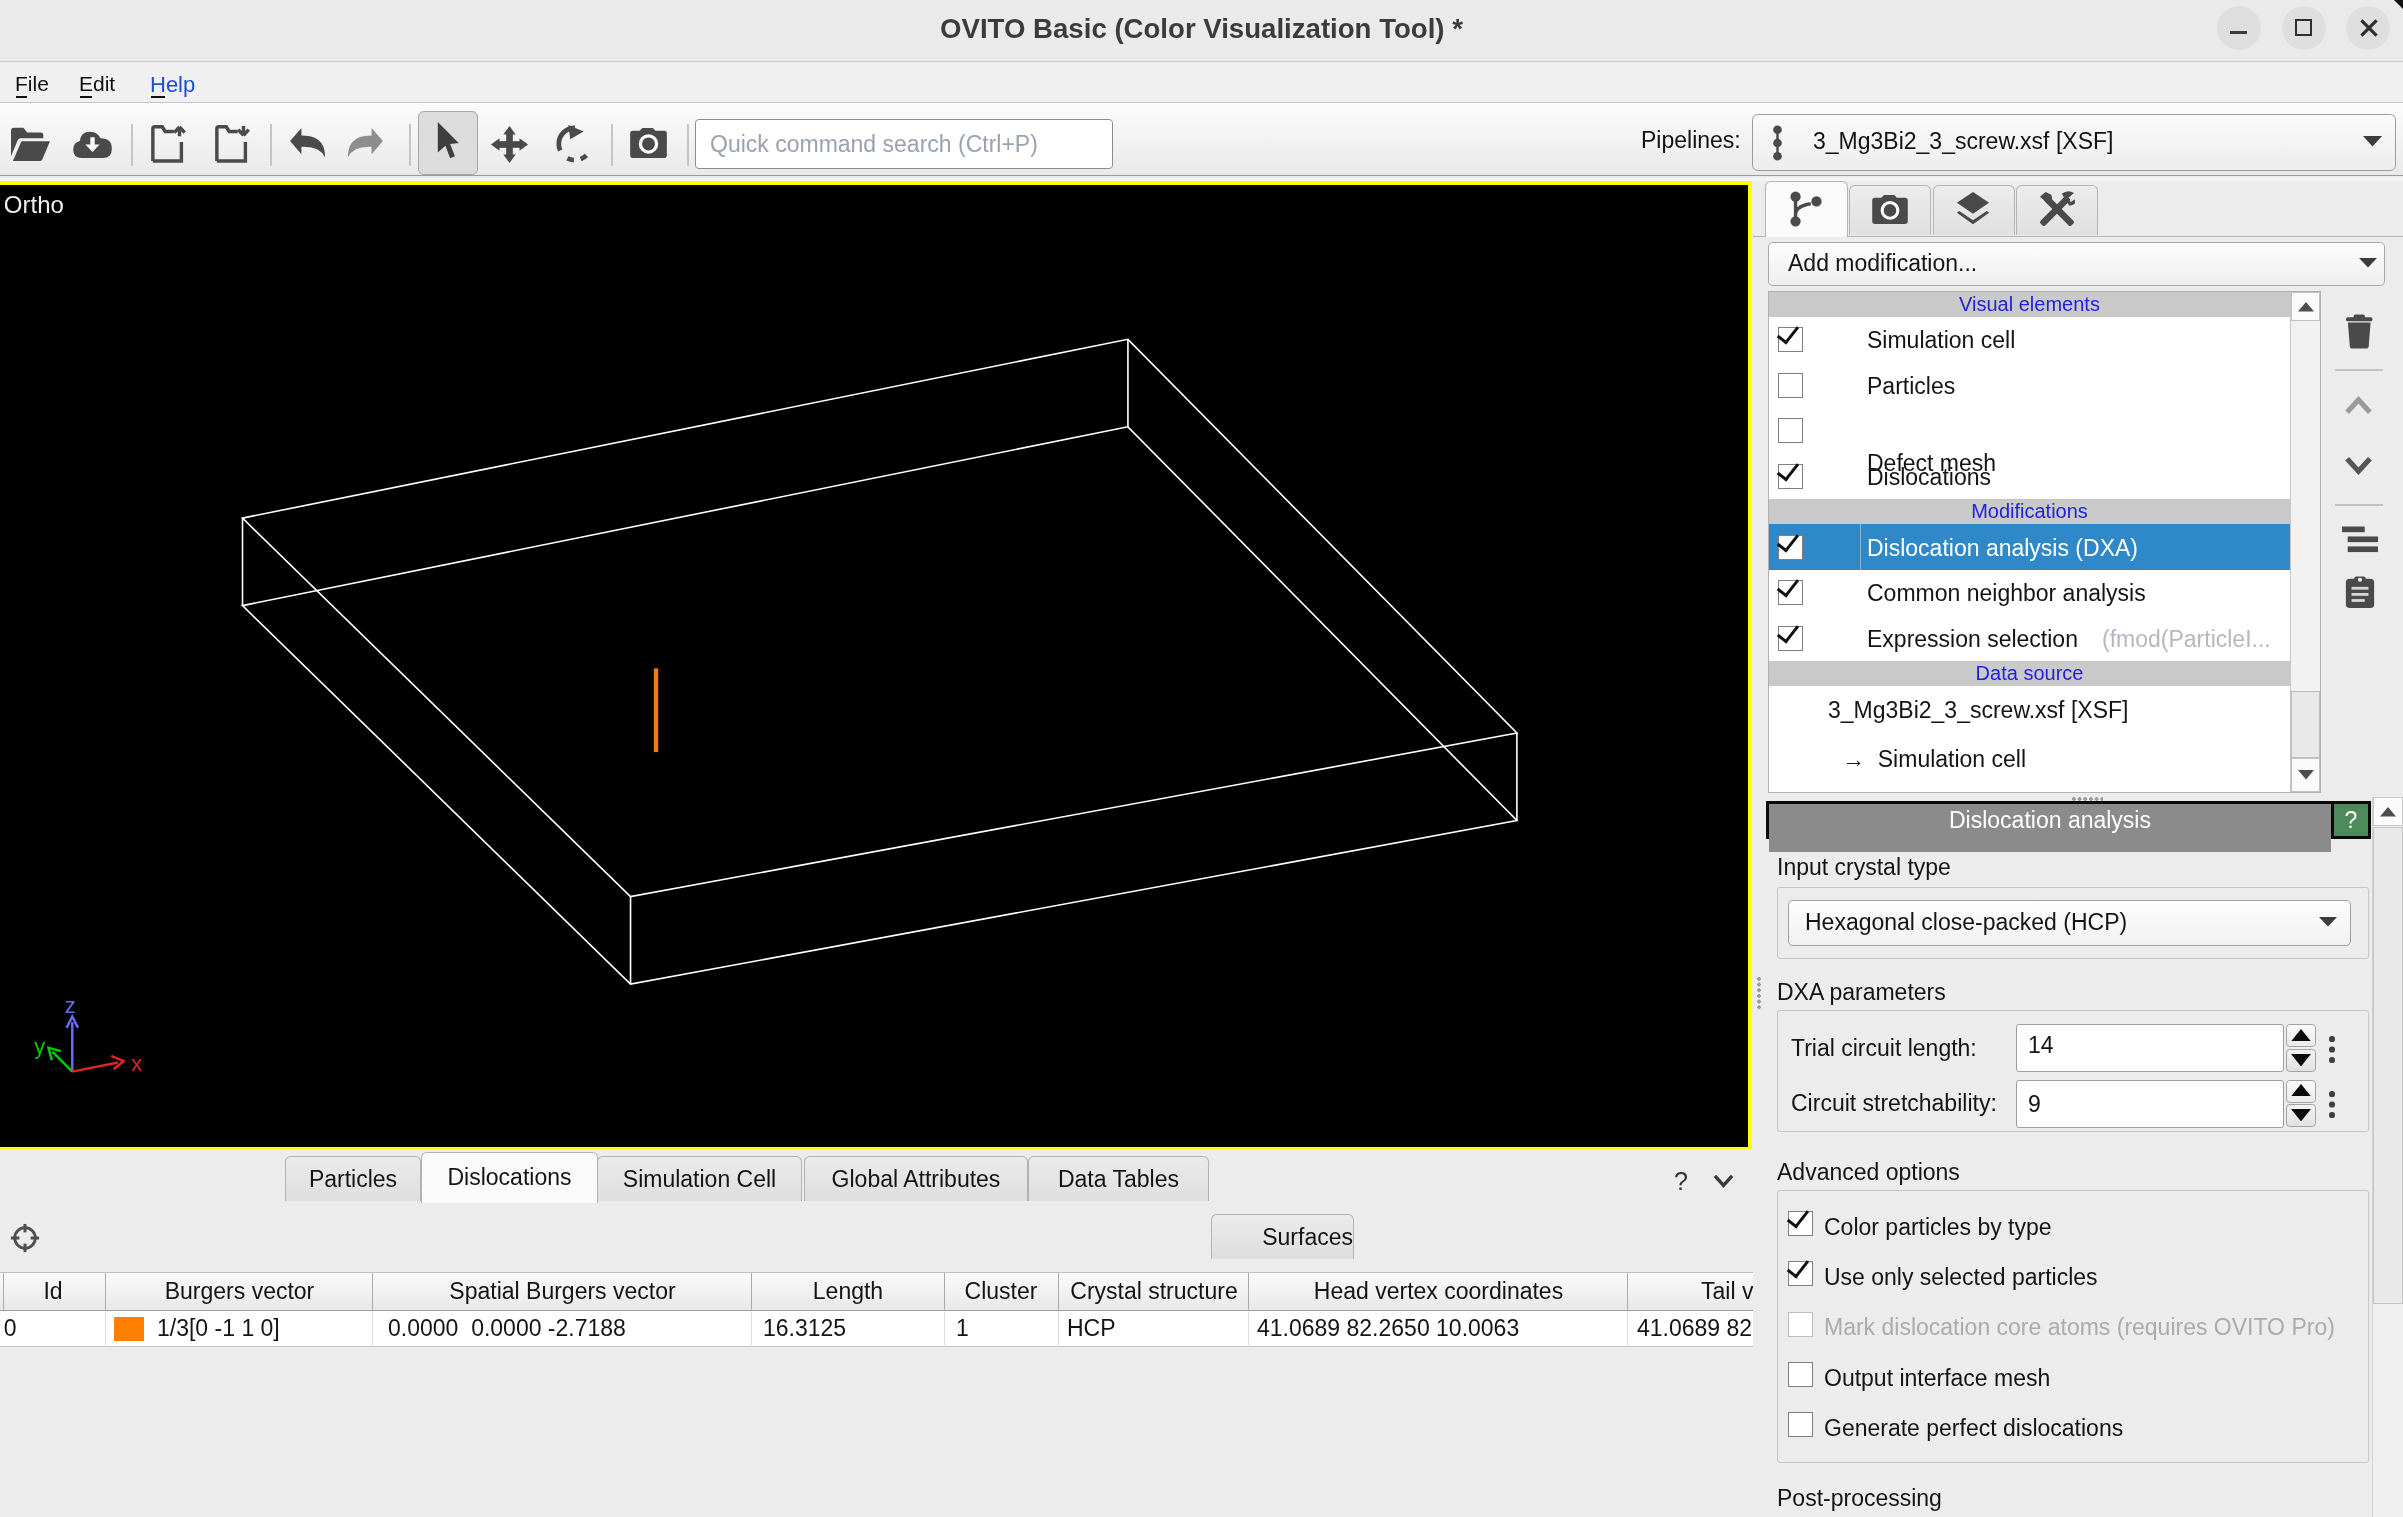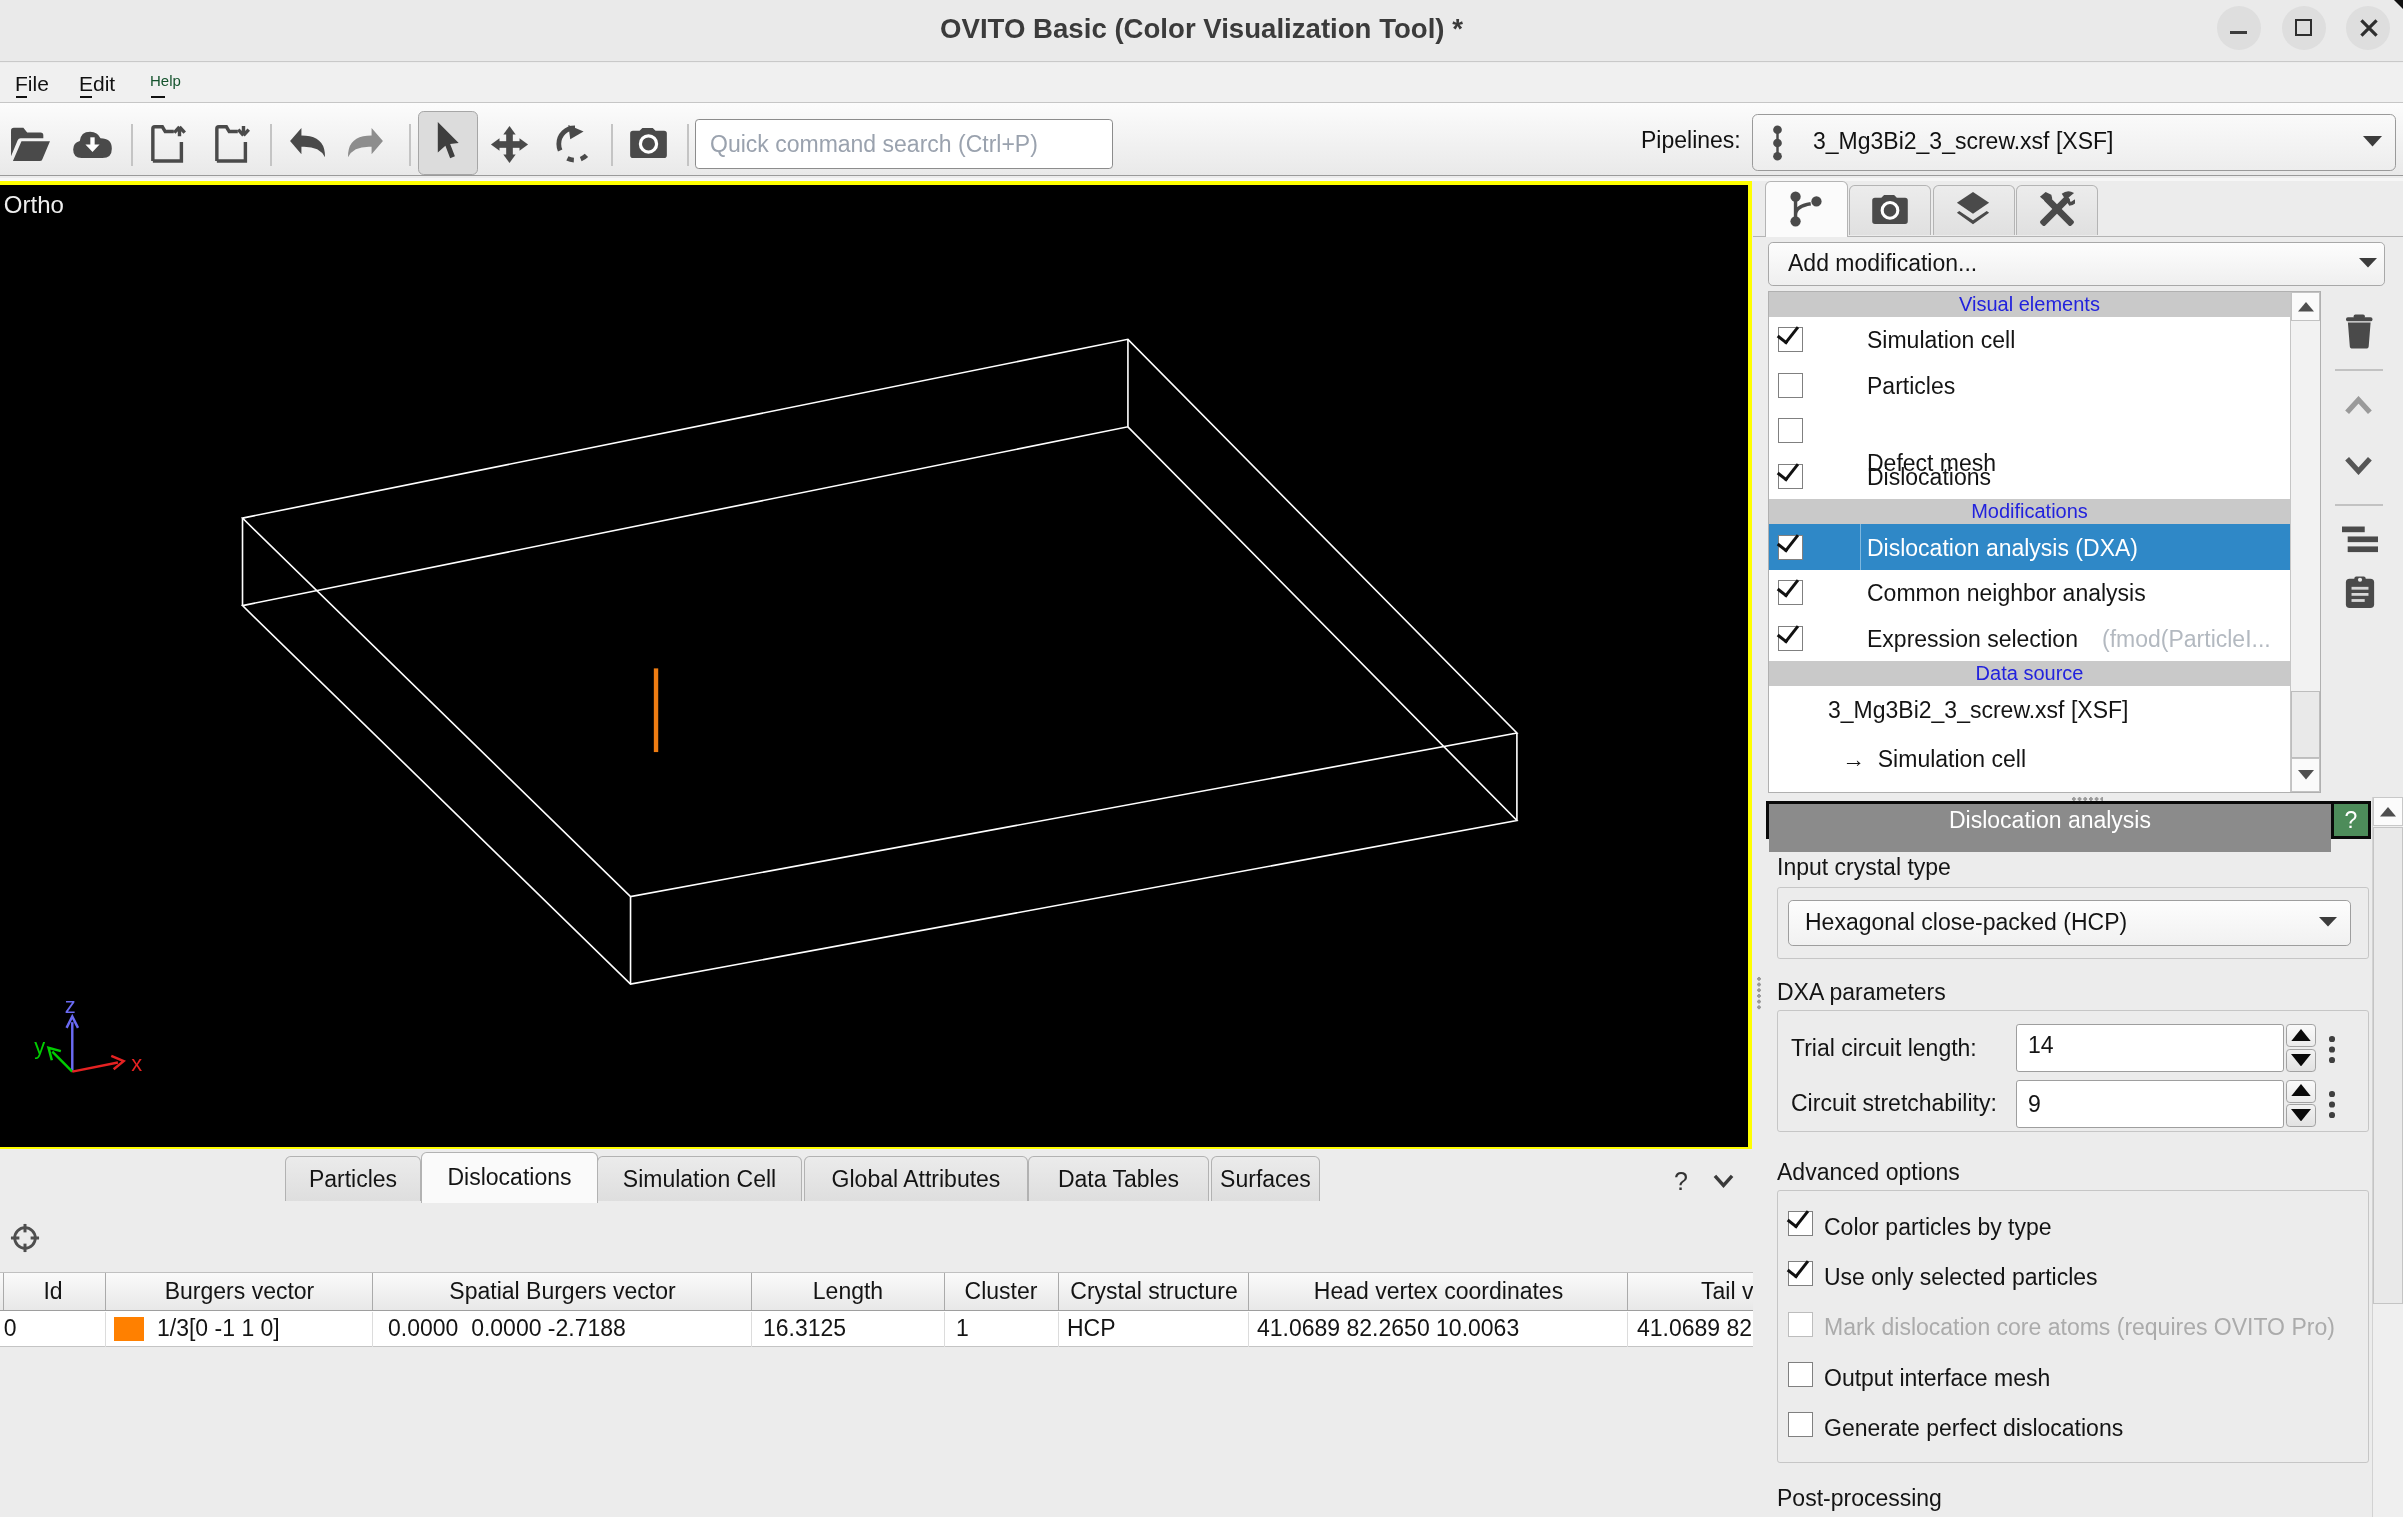--- a/index.html
+++ b/index.html
@@ -15,21 +15,21 @@
 <div class="abs" style="left:2230px;top:31px;width:17px;height:3.3px;background:#3c3c3c;"></div>
 <div class="abs" style="left:2295px;top:19px;width:17px;height:17px;border:2.9px solid #2e2e2e;"></div>
 <svg class="abs" style="left:2360px;top:19px;" width="18" height="18" viewBox="0 0 19 19">
     <path d="M1.5 1.5 L17.5 17.5 M17.5 1.5 L1.5 17.5" stroke="#2e2e2e" stroke-width="3.4"></path>
   </svg>
 <div class="abs" style="left:2394px;top:0;width:0;height:0;border-left:9.5px solid transparent;border-top:9.5px solid #111;"></div>
 
 <div class="abs" style="left:0;top:63px;width:2403px;height:40px;background:#f0f0f0;border-bottom:1px solid #c6c6c6;"></div>
 <div class="abs" style="left:15px;top:72px;font-size:21px;color:#111;">File</div>
 <div class="abs" style="left:79px;top:72px;font-size:21px;color:#111;">Edit</div>
-<div class="abs" style="left:150px;top:72px;font-size:15px;color:#14532d;">Help</div>
+<div class="abs" style="left:150px;top:72px;font-size:22px;color:#1d4ed8;">Help</div>
 <div class="abs" style="left:16px;top:96px;width:11.4px;height:1.9px;background:#111;"></div>
 <div class="abs" style="left:80px;top:96px;width:12.4px;height:1.9px;background:#111;"></div>
 <div class="abs" style="left:151px;top:96px;width:14.3px;height:1.9px;background:#111;"></div>
 
 <div class="abs" style="left:0;top:103px;width:2403px;height:73px;background:linear-gradient(#fcfcfc,#e9e9e9);border-bottom:1.9px solid #9a9a9a;"></div>
 <div class="abs" style="left:0;top:178px;width:2403px;height:2.9px;background:#f6f6f6;"></div>
 
 <svg class="abs" style="left:8.6px;top:125px;" width="43" height="38" viewBox="0 0 45 40">
 <path d="M2 36 L2 6 Q2 3 5 3 L15 3 L19 8 L33 8 Q36 8 36 11 L36 14 L12 14 Q10 14 9 16 L2 33 Z" fill="#4a4a4a"></path>
 <path d="M13 17 L43 17 L35 36 Q34.5 38 32 38 L4 38 Z" fill="#4a4a4a"></path>
@@ -316,21 +316,21 @@
 <div class="abs" style="left:1824px;top:1415px;font-size:23px;color:#141414;">Generate perfect dislocations</div>
 
 <div class="abs" style="left:1777px;top:1485px;font-size:23px;color:#141414;">Post-processing</div>
 
 <div class="abs" style="left:0;top:1149px;width:1753px;height:369px;background:#ececec;"></div>
 
 <div class="abs btab" style="left:285px;top:1156px;width:136px;">Particles</div>
 <div class="abs btab" style="left:597px;top:1156px;width:205px;">Simulation Cell</div>
 <div class="abs btab" style="left:804px;top:1156px;width:224px;">Global Attributes</div>
 <div class="abs btab" style="left:1028px;top:1156px;width:181px;">Data Tables</div>
-<div class="abs btab" style="left:1211px;top:1156px;width:109px;">Surfaces</div>
+<div class="abs btab" style="left:1211px;top:1214px;width:143px;text-align:right;">Surfaces</div>
 <div class="abs" style="left:421px;top:1152px;width:177px;height:51px;background:#fafafa;border:1px solid #b2b2b2;border-bottom:none;border-radius:5.7px 5.7px 0 0;text-align:center;font-size:23px;color:#141414;line-height:48px;">Dislocations</div>
 <div class="abs" style="left:1674px;top:1167px;font-size:25px;color:#333;">?</div>
 <svg class="abs" style="left:1713px;top:1174px;" width="21" height="14.3" viewBox="0 0 22 15">
     <path d="M2 2 L11 12 L20 2" fill="none" stroke="#3a3a3a" stroke-width="3.6"></path>
   </svg>
 
 <svg class="abs" style="left:9.5px;top:1223px;" width="30" height="30" viewBox="0 0 32 32">
 <circle cx="16" cy="16" r="11" fill="none" stroke="#4e4e4e" stroke-width="3"></circle>
 <g stroke="#4e4e4e" stroke-width="3.2">
       <line x1="16" y1="1" x2="16" y2="10"></line>

